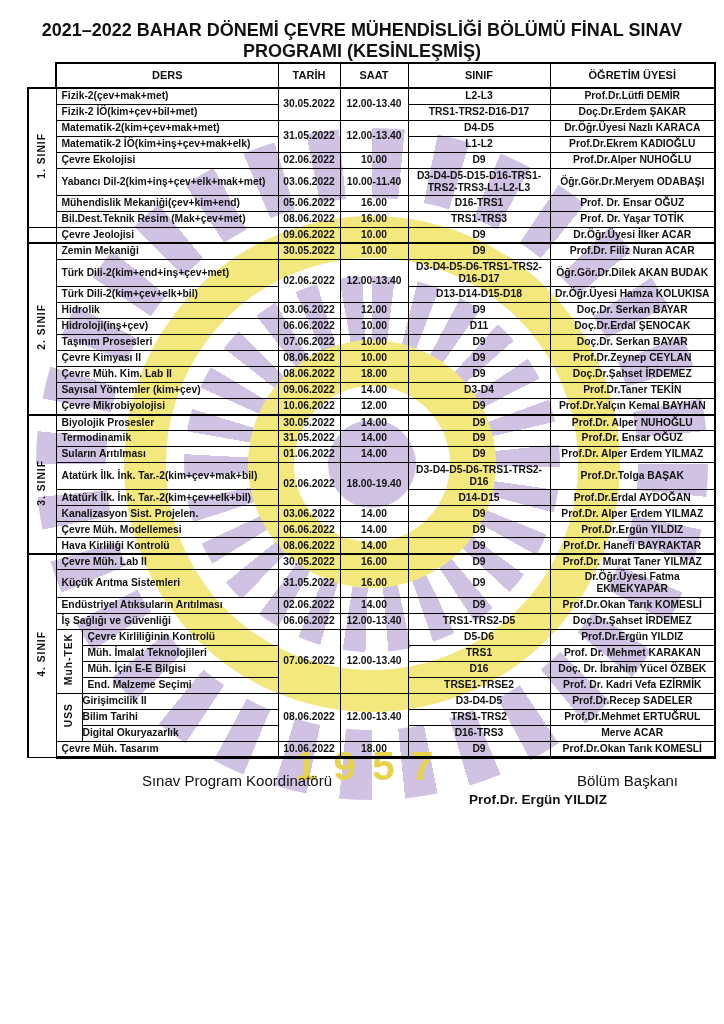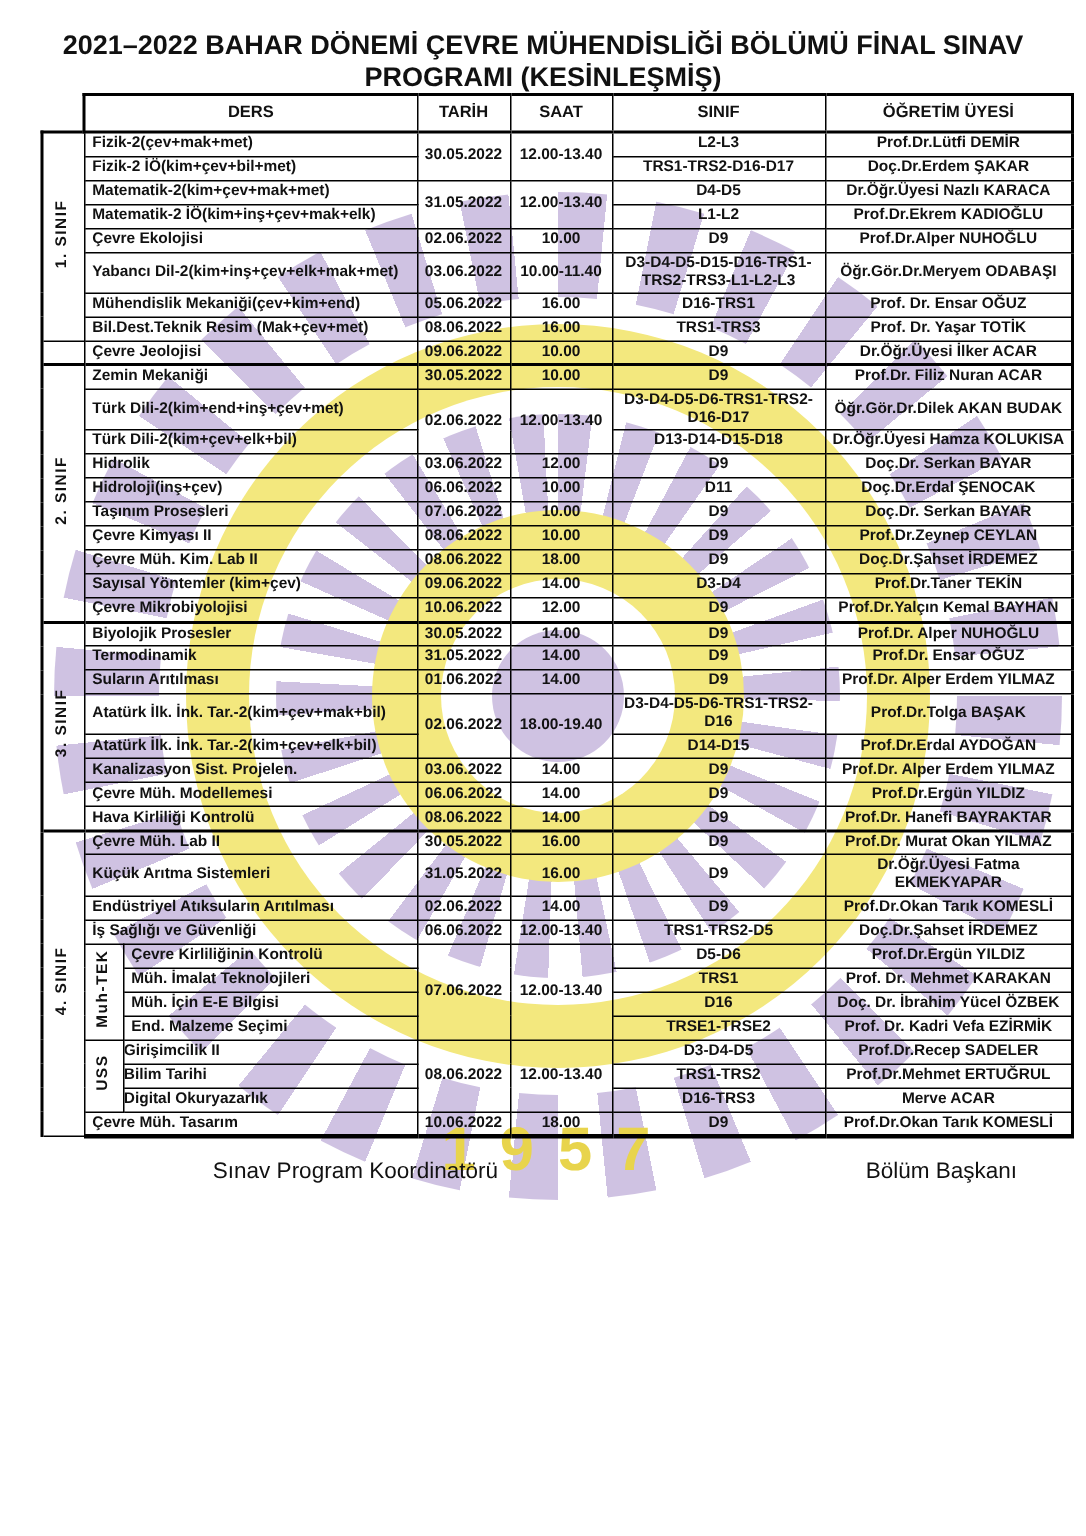--- a/index.html
+++ b/index.html
@@ -326,21 +326,21 @@
         <td class="time">14.00</td>
         <td class="room">D9</td>
         <td class="instr">Prof.Dr. Hanefi BAYRAKTAR</td>
       </tr>
       <tr class="gsep">
         <td class="glabel" rowspan="12"><span class="vert">4. SINIF</span></td>
         <td class="course" colspan="2">Çevre Müh. Lab II</td>
         <td class="date">30.05.2022</td>
         <td class="time">16.00</td>
         <td class="room">D9</td>
-        <td class="instr">Prof.Dr. Murat Okan YILMAZ</td>
+        <td class="instr">Prof.Dr. Murat Taner YILMAZ</td>
       </tr>
       <tr>
         <td class="course" colspan="2">Küçük Arıtma Sistemleri</td>
         <td class="date">31.05.2022</td>
         <td class="time">16.00</td>
         <td class="room">D9</td>
         <td class="instr">Dr.Öğr.Üyesi Fatma EKMEKYAPAR</td>
       </tr>
       <tr>
         <td class="course" colspan="2">Endüstriyel Atıksuların Arıtılması</td>
@@ -405,13 +405,14 @@
         <td class="instr">Prof.Dr.Okan Tarık KOMESLİ</td>
       </tr>
     </tbody>
 </table>
 
 <div class="sig sig-left">
   <div class="role">Sınav Program Koordinatörü</div>
 </div>
 <div class="sig sig-right">
   <div class="role">Bölüm Başkanı</div>
+  <div class="name">Prof.Dr. Ergün YILDIZ</div>
 </div>
 
 </body></html>

